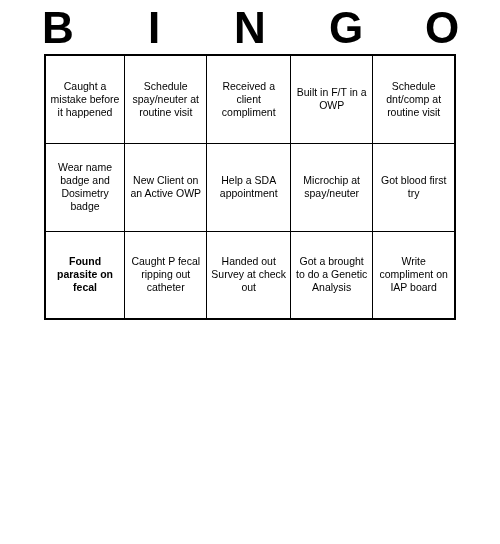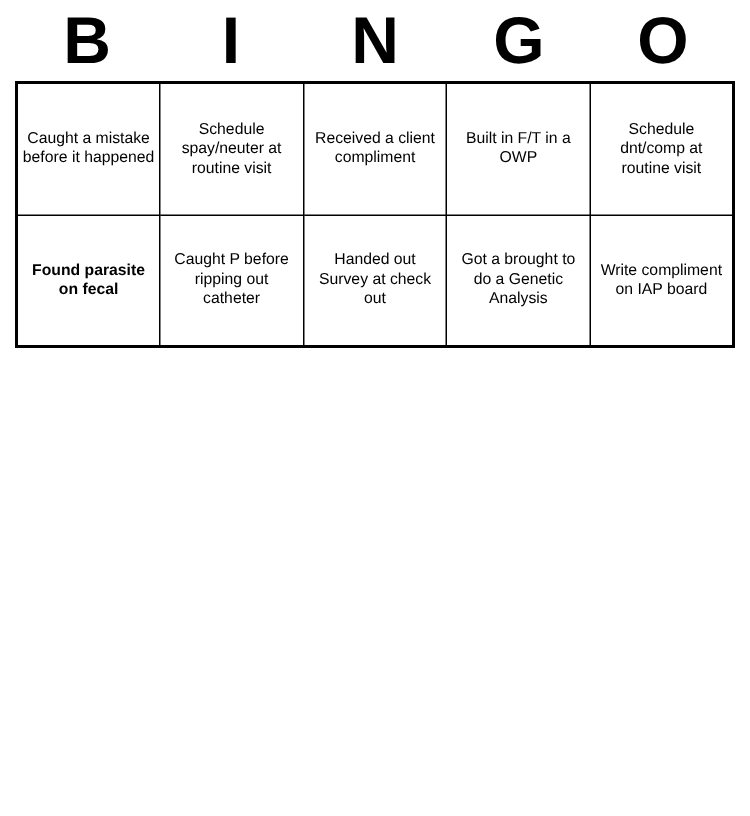--- a/index.html
+++ b/index.html
@@ -24,21 +24,21 @@
       font-size: 44px;
       font-weight: bold;
       color: #000;
       width: 88px;
       text-align: center;
       line-height: 1;
     }
     .bingo-grid {
       border: 2px solid #000;
       border-collapse: collapse;
-      width: 480px;
+      width: 412px;
     }
     .bingo-grid td {
       border: 1.5px solid #000;
       width: 96px;
       height: 88px;
       text-align: center;
       vertical-align: middle;
       font-size: 10.5px;
       padding: 3px;
       line-height: 1.25;
@@ -72,20 +72,27 @@
 <table class="bingo-grid">
   <tbody id="grid-body">
       <tr>
         <td>Caught a mistake before it happened</td>
         <td>Schedule spay/neuter at routine visit</td>
         <td>Received a client compliment</td>
         <td class="cell-large">Built in F/T in a OWP</td>
         <td>Schedule dnt/comp at routine visit</td>
       </tr>
       <tr>
+        <td>Wear name badge and Dosimetry badge</td>
+        <td>New Client on an Active OWP</td>
+        <td>Help a SDA appointment</td>
+        <td>Microchip at spay/neuter</td>
+        <td class="cell-large">Got blood first try</td>
+      </tr>
+      <tr>
         <td class="cell-medium">Found parasite on fecal</td>
-        <td>Caught P before ripping out catheter</td>
+        <td>Caught P fecal ripping out catheter</td>
         <td>Handed out Survey at check out</td>
         <td>Got a brought to do a Genetic Analysis</td>
         <td>Write compliment on IAP board</td>
       </tr>
     </tbody>
 </table>
 
 </body></html>

